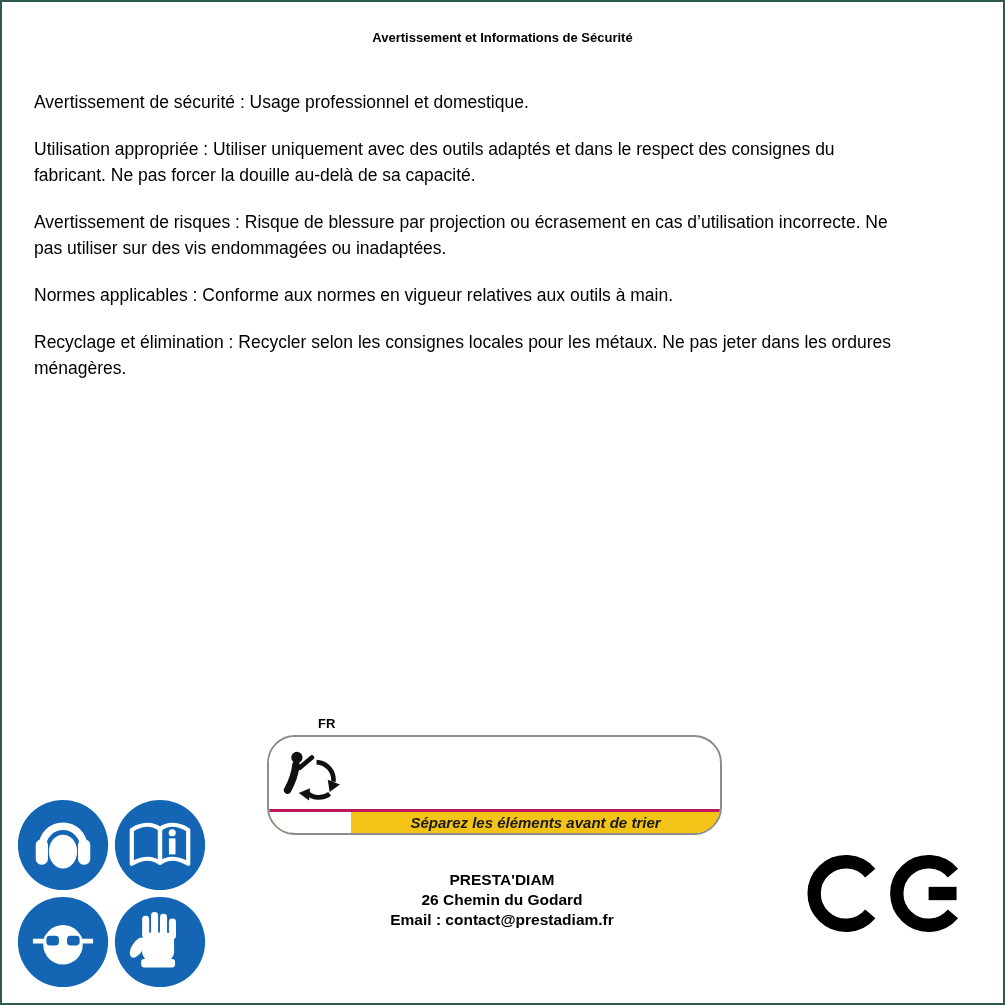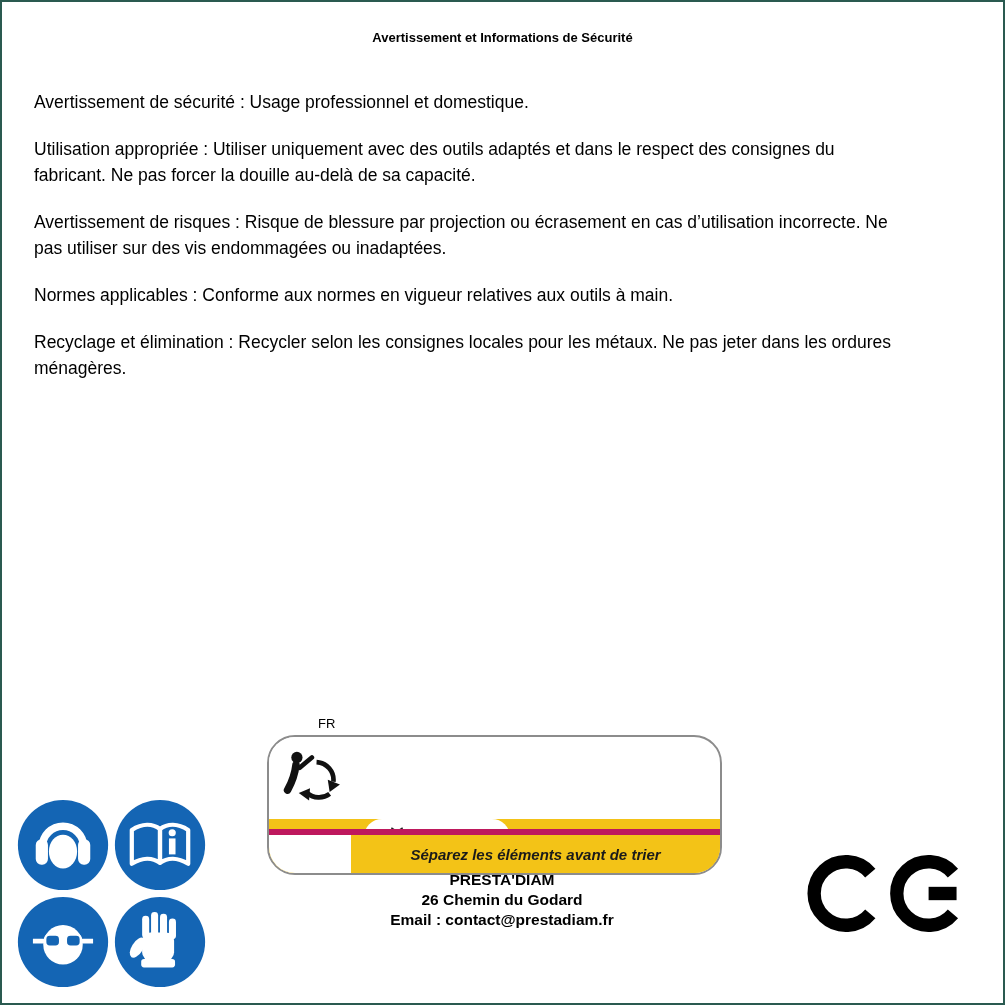--- a/index.html
+++ b/index.html
@@ -34,21 +34,21 @@
     display:grid;
     grid-template-columns:94px 94px;
     grid-auto-rows:94px;
     gap:3px;
   }
   .safety-grid svg { display:block; width:94px; height:94px; }
 
   
   .fr-tag {
     position:absolute; left:268px; top:714px;
-    font-size:13px; font-weight:400;padding-left:48px;
+    font-size:13px; font-weight:700;padding-left:48px;
   }
 
   
   .triman {
     position:absolute; left:265px; top:733px;
     width:455px;
     background:#fff;
     border:2px solid #8c8c8c;
     border-radius:28px;
     overflow:hidden;
@@ -96,21 +96,21 @@
     height:100%;
     display:flex; align-items:center;
     gap:4px;
     padding:0 20px 0 8px;
   }
   .bac-text span {
     display:block;
     font-size:10px; font-weight:800; line-height:10px;
     color:#111; letter-spacing:.02em;
   }
-  .triman-bottom { display:flex; height:44px; border-top:6px solid #be185d;margin-top:20px; }
+  .triman-bottom { display:flex; height:24px; border-top:3px solid #be185d; }
   .bottom-spacer { width:82px; flex:0 0 82px; background:#fff; }
   .strip {
     flex:1; background:#F3C317;
     display:flex; align-items:center; justify-content:center;
   }
   .strip-text { font-size:15px; font-style:italic; font-weight:700; color:#1a1a1a; }
 
   
   .address {
     position:absolute; left:255px; top:868px; width:490px;

